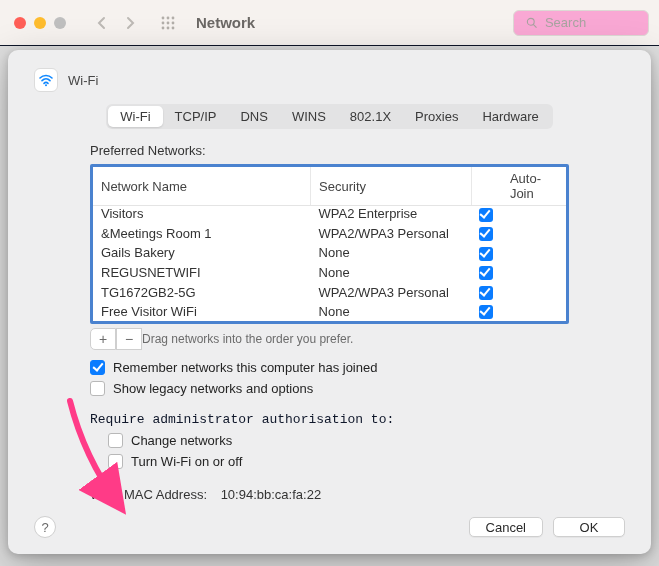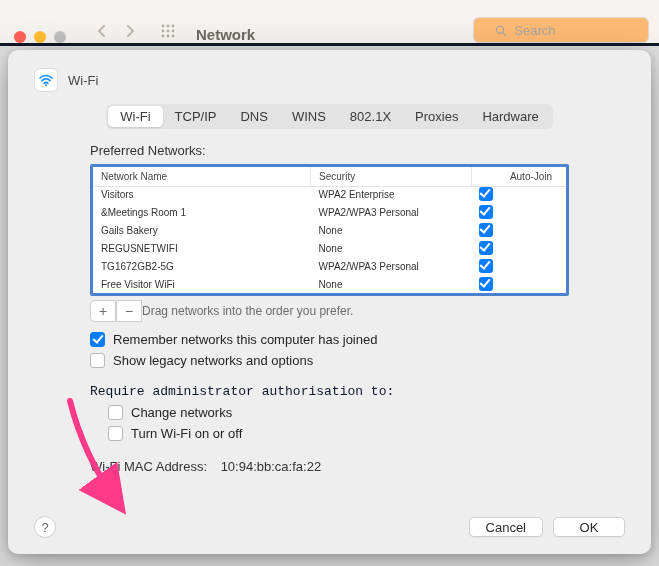--- a/index.html
+++ b/index.html
@@ -11,48 +11,48 @@
     font-size: 13px;
     color: #242424;
     background: #ececec;
     position: relative;
     overflow: hidden;
   }
   
   .titlebar {
     height: 46px;
     background: #f6f2ef;
-    border-bottom: 3px solid #0f172a;
+    border-bottom: 1px solid #0f172a;
     display: flex;
-    align-items: flex-end;
+    align-items: center;
     padding: 0 10px;
     gap: 8px;
   }
   .traffic-lights { display:flex; gap:8px; margin-left:4px; margin-right:6px;}
   .tl { width:12px; height:12px; border-radius:50%; }
   .tl.red{background:#ff5f57;}
   .tl.yellow{background:#febc2e;}
   .tl.green{background:#bfbfbf;}
   .nav-arrows { display:flex; gap:4px; margin-left:10px; }
   .nav-btn {
     width:24px; height:24px;
     display:flex; align-items:center; justify-content:center;
     color:#b7b4b1;
     border-radius:4px;
   }
   .grid-btn { width:24px; height:24px; display:flex; align-items:center; justify-content:center; color:#b0aca8; margin-left:6px;}
   .titlebar-title { font-size:15px; font-weight:600; color:#6b6865; margin-left:8px;}
   .spacer{flex:1;}
   .search-box {
-    background:#fdba74;
+    background:#f9a8d4;
     border:1px solid #ddd8d4;
     border-radius:6px;
-    height:26px; width:176px;
+    height:26px; width:136px;
     display:flex; align-items:center;
-    padding:0 21px; gap:6px;
+    padding:0 12px; gap:6px;
     color:#9e9a96;
   }
   .search-box input{
     border:none;background:transparent;outline:none;
     font-size:13px;color:#555;width:100%;
   }
   .search-box input::placeholder{color:#a8a4a0;}
   
   .sheet-backdrop{
     position:absolute;
@@ -87,21 +87,21 @@
   }
   .tab.active{background:#fff;box-shadow:0 1px 2px rgba(0,0,0,0.12);}
   .body-inner{padding:0 56px 0 56px; flex:1; position:relative;}
   .section-label{font-size:13px;color:#333;margin-bottom:6px;}
   .table-wrap{
     border:3px solid #4a82cf;
     border-radius:2px;
     background:#fff;
     overflow:hidden;
   }
-  table{width:100%;border-collapse:collapse;font-size:10px;}
+  table{width:100%;border-collapse:collapse;font-size:13px;}
   th{
     text-align:left;font-weight:400;color:#444;
     background:#fff;border-bottom:1px solid #e4e4e4;
     padding:4px 8px;
     border-right:1px solid #e8e8e8;
   }
   th:last-child{border-right:none;}
   tbody tr.cut td{padding-top:0;}
   td{padding:2px 8px;color:#333;white-space:nowrap;}
   .col-name{width:46%;}

